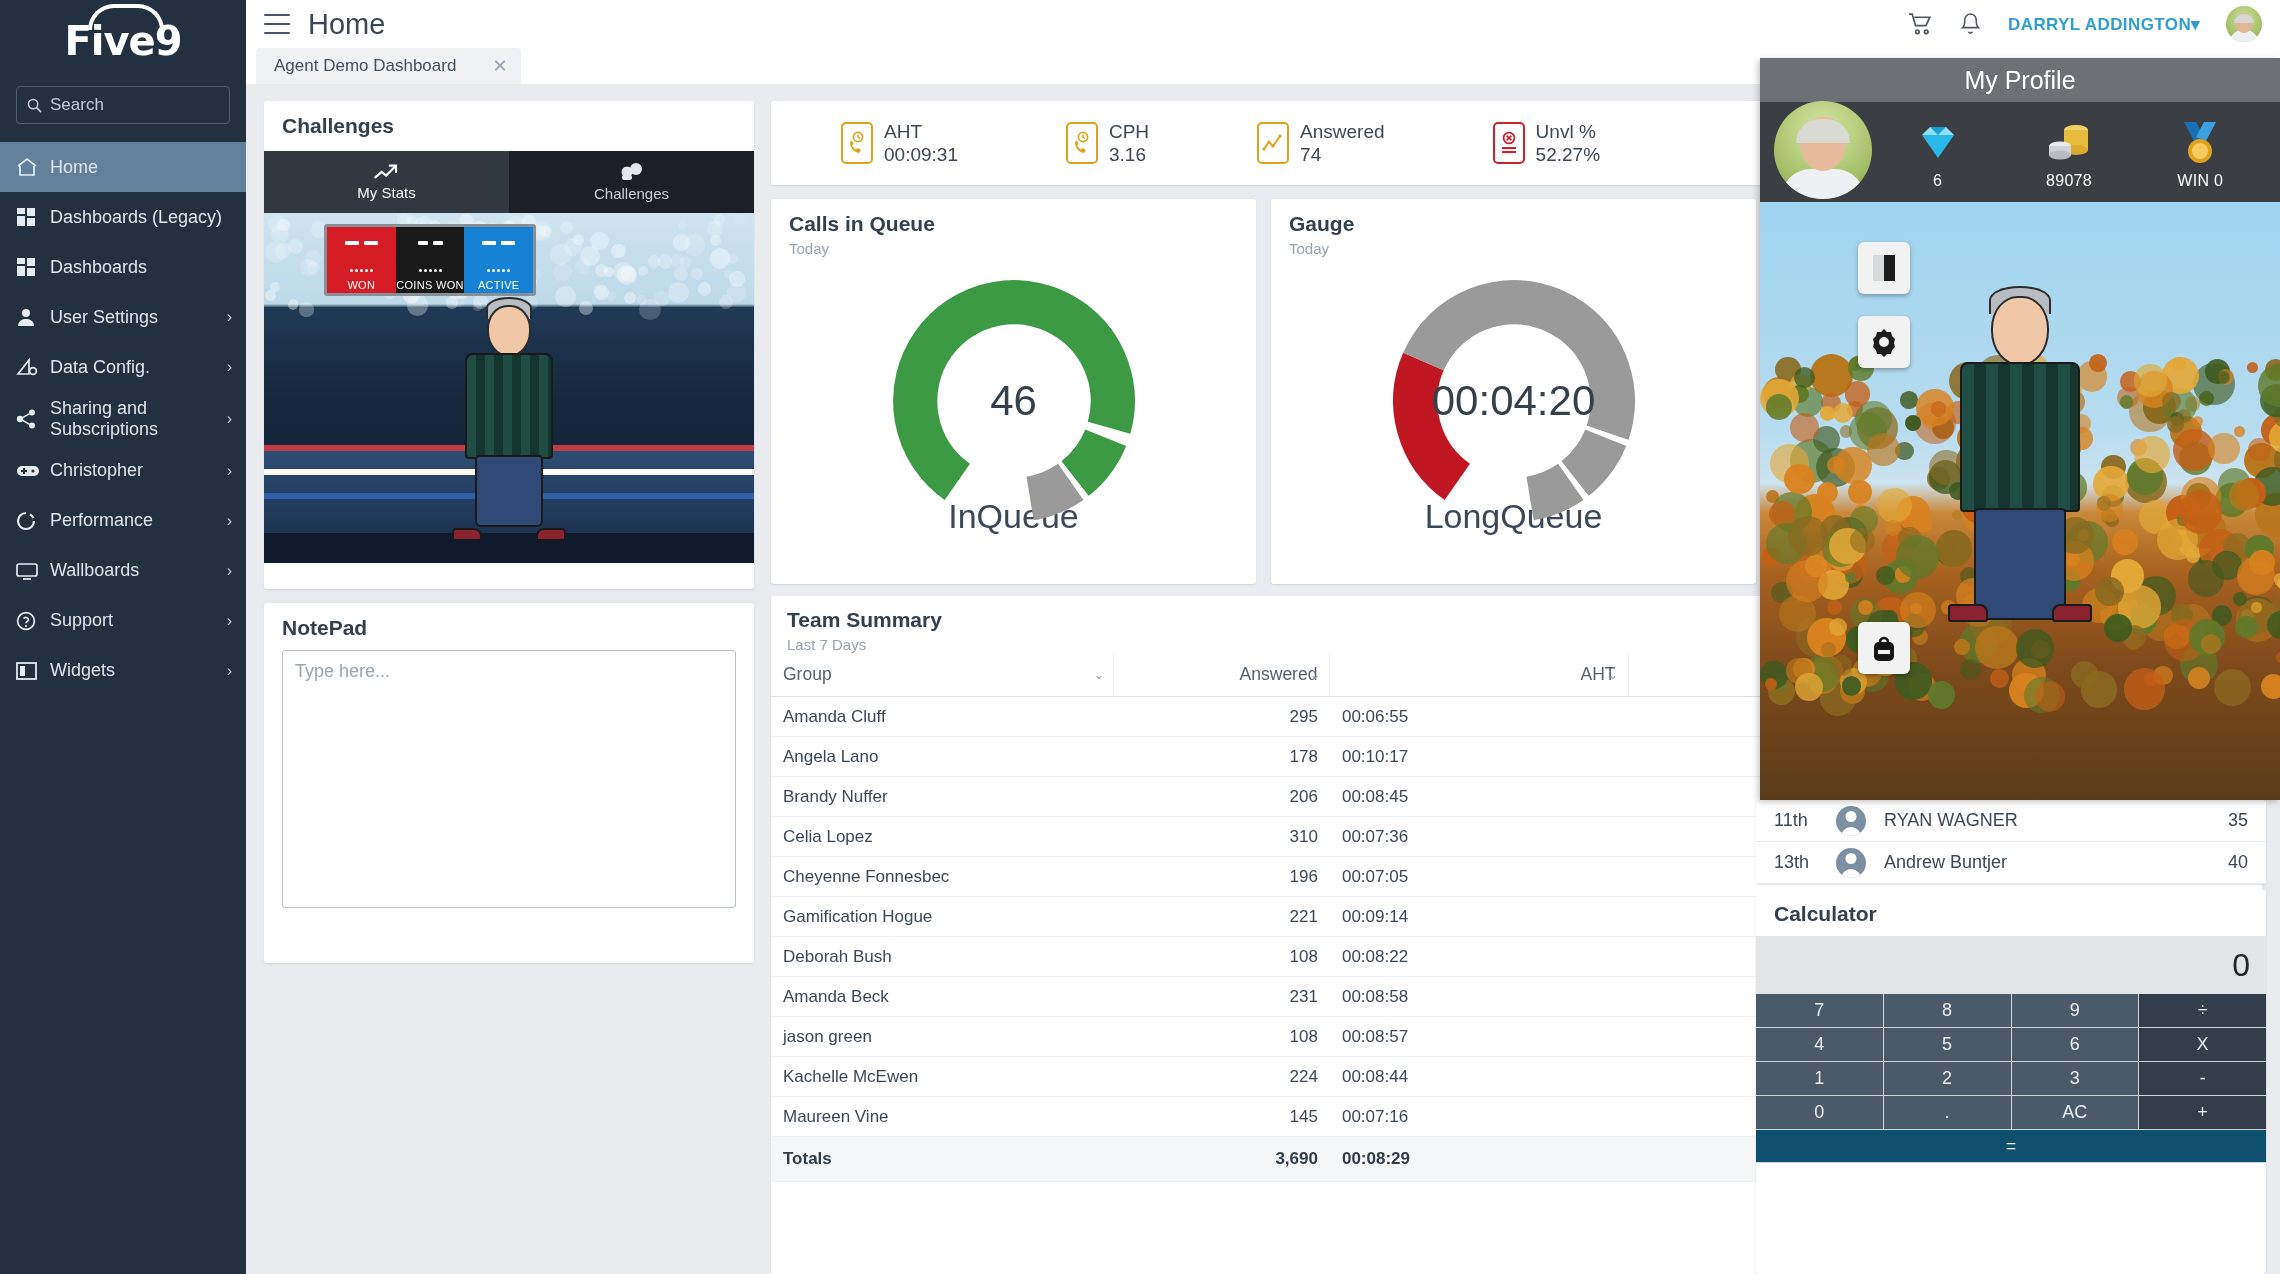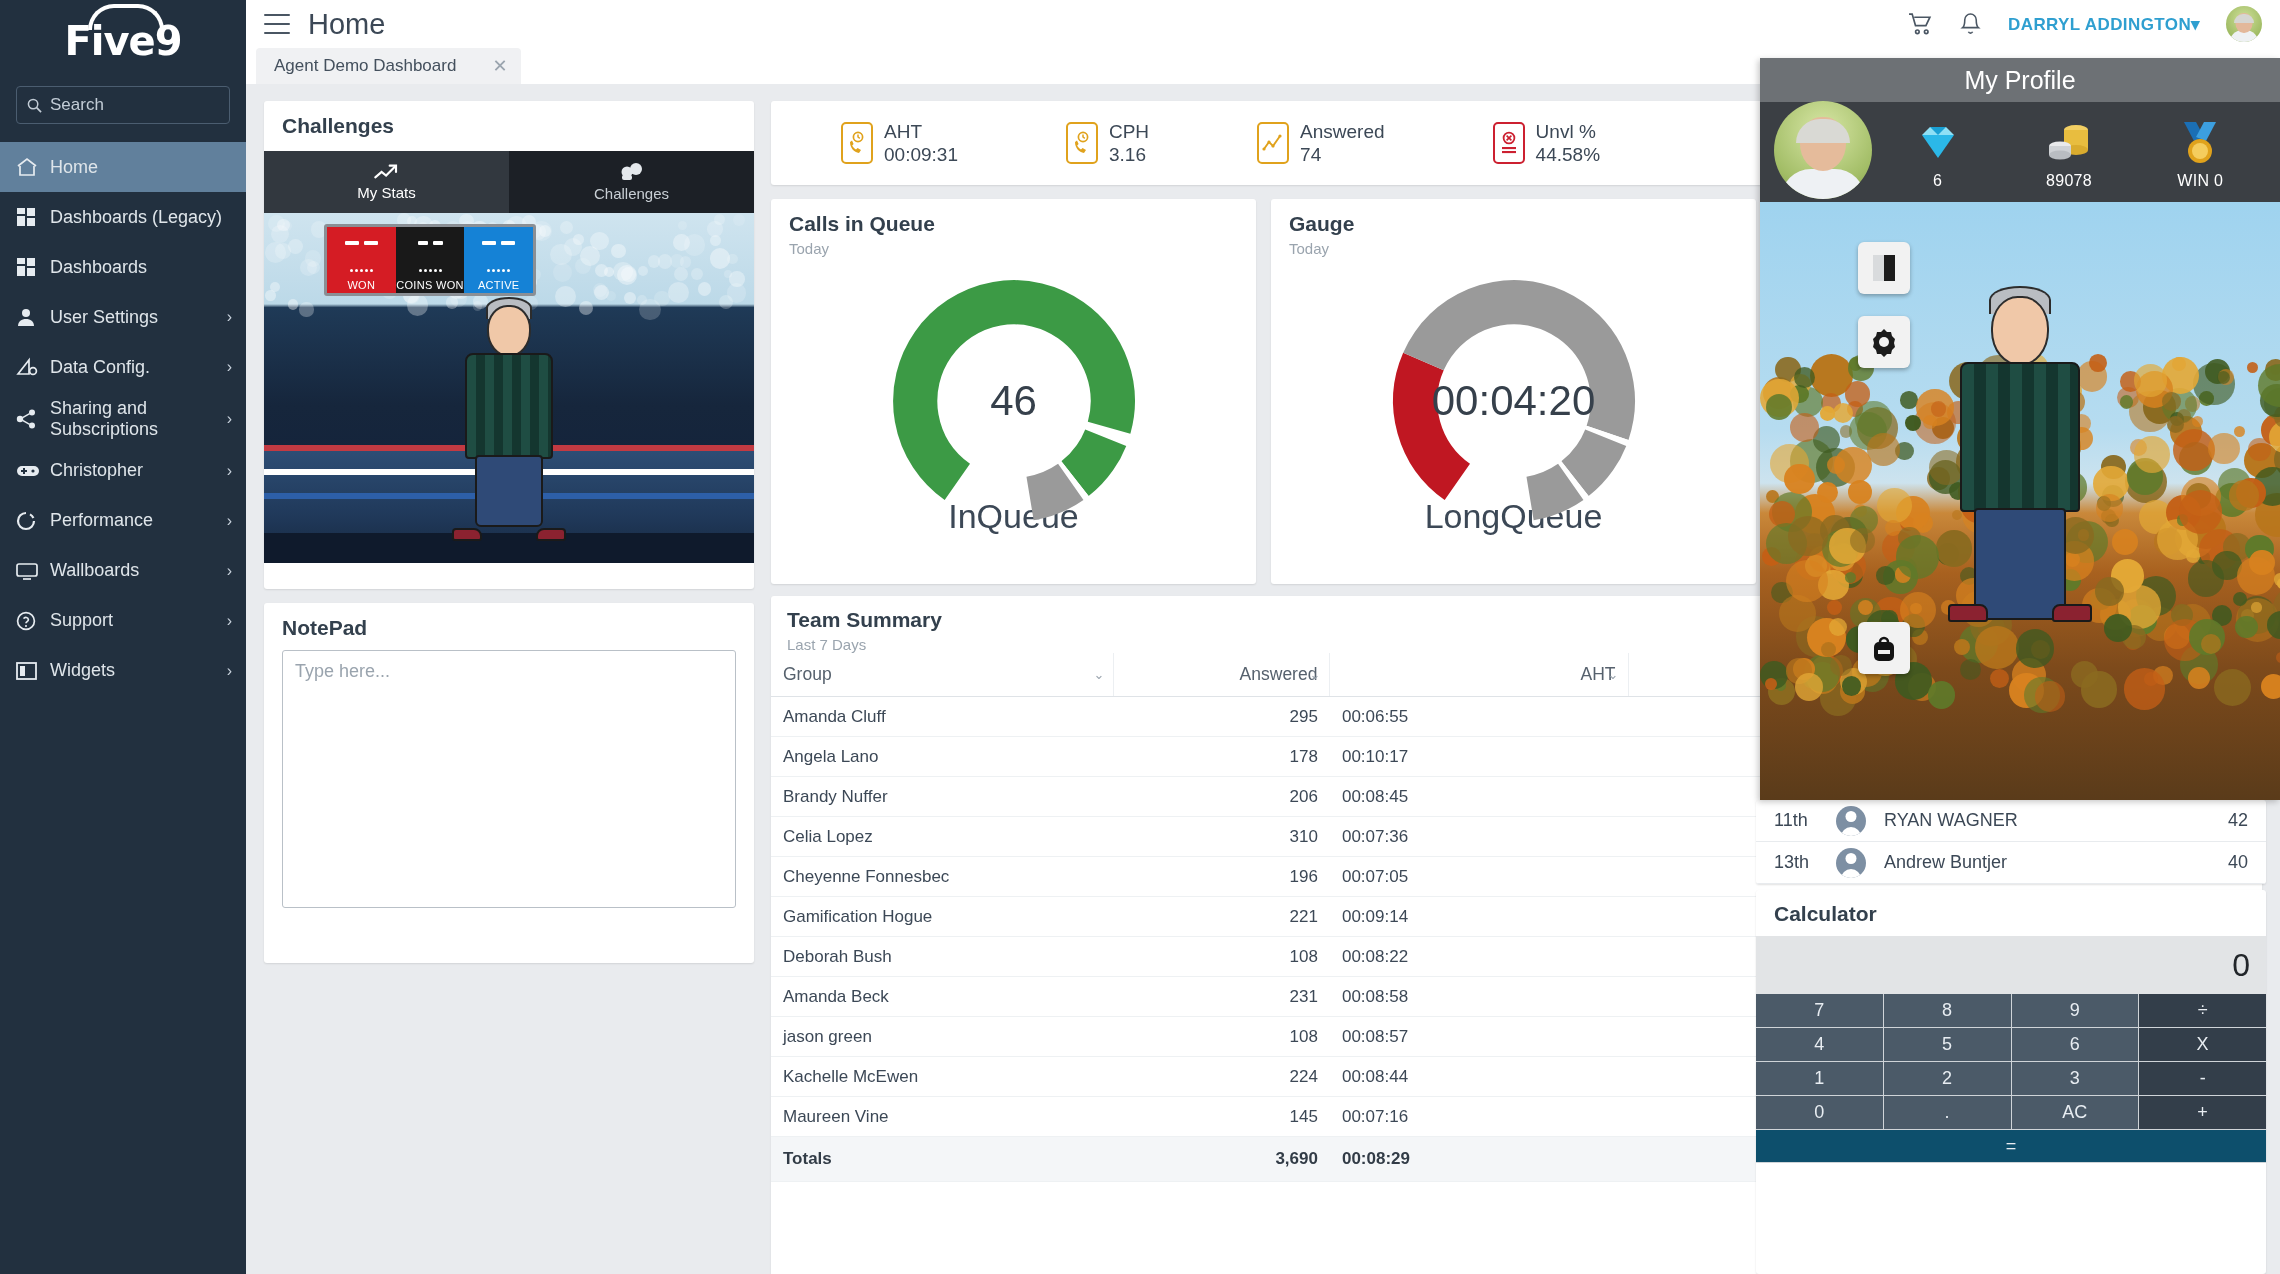--- a/index.html
+++ b/index.html
@@ -670,21 +670,21 @@
         <span class="kbox red">
           <svg width="20" height="28" viewBox="0 0 20 28">
             <circle cx="10" cy="9" r="5.4" fill="none" stroke="#cc2030" stroke-width="1.8"></circle>
             <path d="M7.6 6.6l4.8 4.8M12.4 6.6l-4.8 4.8" stroke="#cc2030" stroke-width="1.6"></path>
             <rect x="3" y="18" width="14" height="2.1" fill="#cc2030"></rect>
             <rect x="3" y="22" width="14" height="2.1" fill="#cc2030"></rect>
           </svg>
         </span>
         <span class="ktxt">
           <span class="klabel" style="display:block">Unvl %</span>
-          <span class="kval" style="display:block">44.58%</span>
+          <span class="kval" style="display:block">52.27%</span>
         </span>
       </div>
     </div>
 
   <div class="card gauge-card" id="gauge1">
     <div class="hdr">
       <div class="card-title">Calls in Queue</div>
       <div class="card-sub">Today</div>
     </div>
     <div class="donut-wrap">
@@ -860,21 +860,21 @@
         </tfoot>
     </table>
   </div>
 </div>
 
 <div id="leader">
     <div class="lb-row">
       <span class="lb-rank">11th</span>
       <span class="lb-ava"></span>
       <span class="lb-name">RYAN WAGNER</span>
-      <span class="lb-score">42</span>
+      <span class="lb-score">35</span>
     </div>
     <div class="lb-row">
       <span class="lb-rank">13th</span>
       <span class="lb-ava"></span>
       <span class="lb-name">Andrew Buntjer</span>
       <span class="lb-score">40</span>
     </div>
   </div>
 
 <div id="calc">

